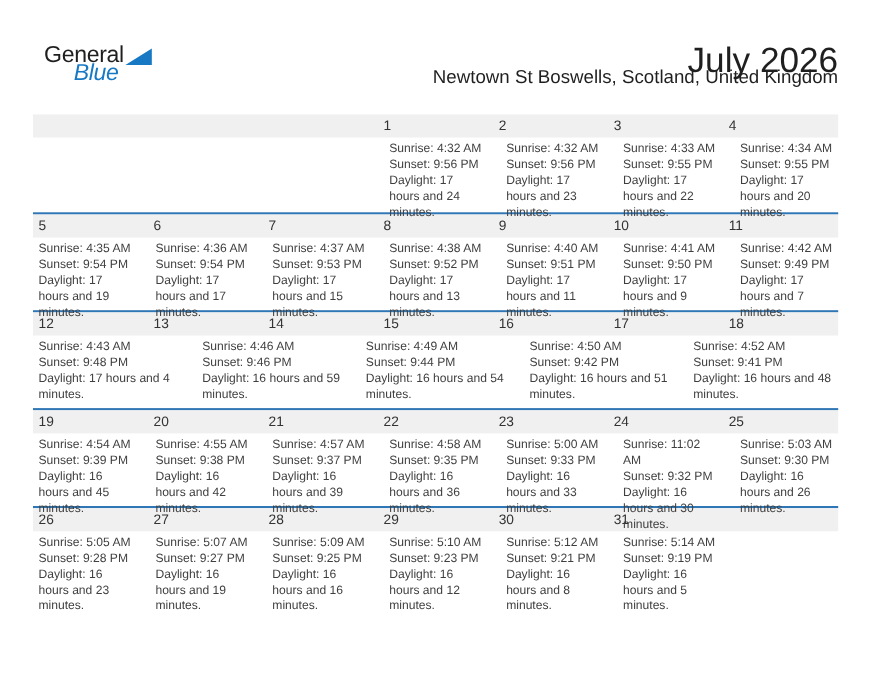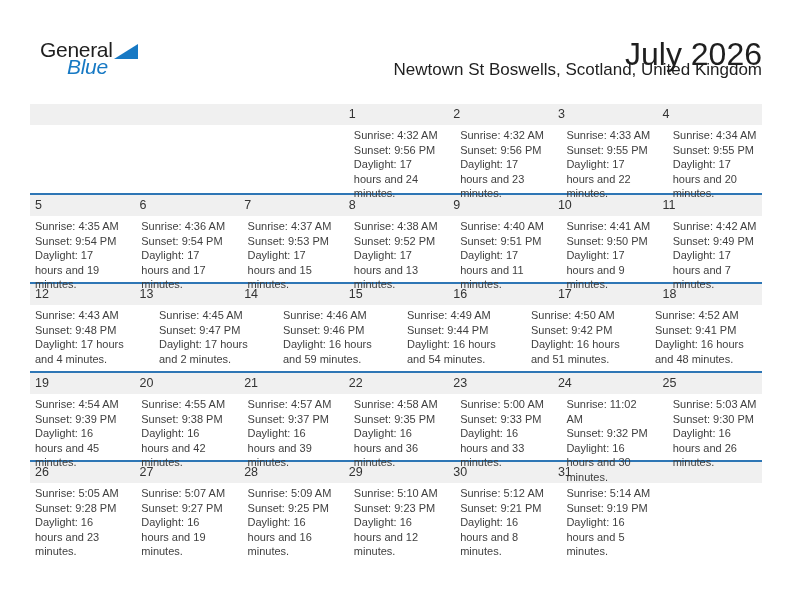--- a/index.html
+++ b/index.html
@@ -187,25 +187,20 @@
             <div class="daynum">17</div>
             <div class="daynum">18</div>
           </div>
           <div class="details">
             <div class="cell">
               <div class="line">Sunrise: 4:43 AM</div>
               <div class="line">Sunset: 9:48 PM</div>
               <div class="line">Daylight: 17 hours and 4 minutes.</div>
             </div>
             <div class="cell">
-              <div class="line">Sunrise: 4:45 AM</div>
-              <div class="line">Sunset: 9:47 PM</div>
-              <div class="line">Daylight: 17 hours and 2 minutes.</div>
-            </div>
-            <div class="cell">
               <div class="line">Sunrise: 4:46 AM</div>
               <div class="line">Sunset: 9:46 PM</div>
               <div class="line">Daylight: 16 hours and 59 minutes.</div>
             </div>
             <div class="cell">
               <div class="line">Sunrise: 4:49 AM</div>
               <div class="line">Sunset: 9:44 PM</div>
               <div class="line">Daylight: 16 hours and 54 minutes.</div>
             </div>
             <div class="cell">

